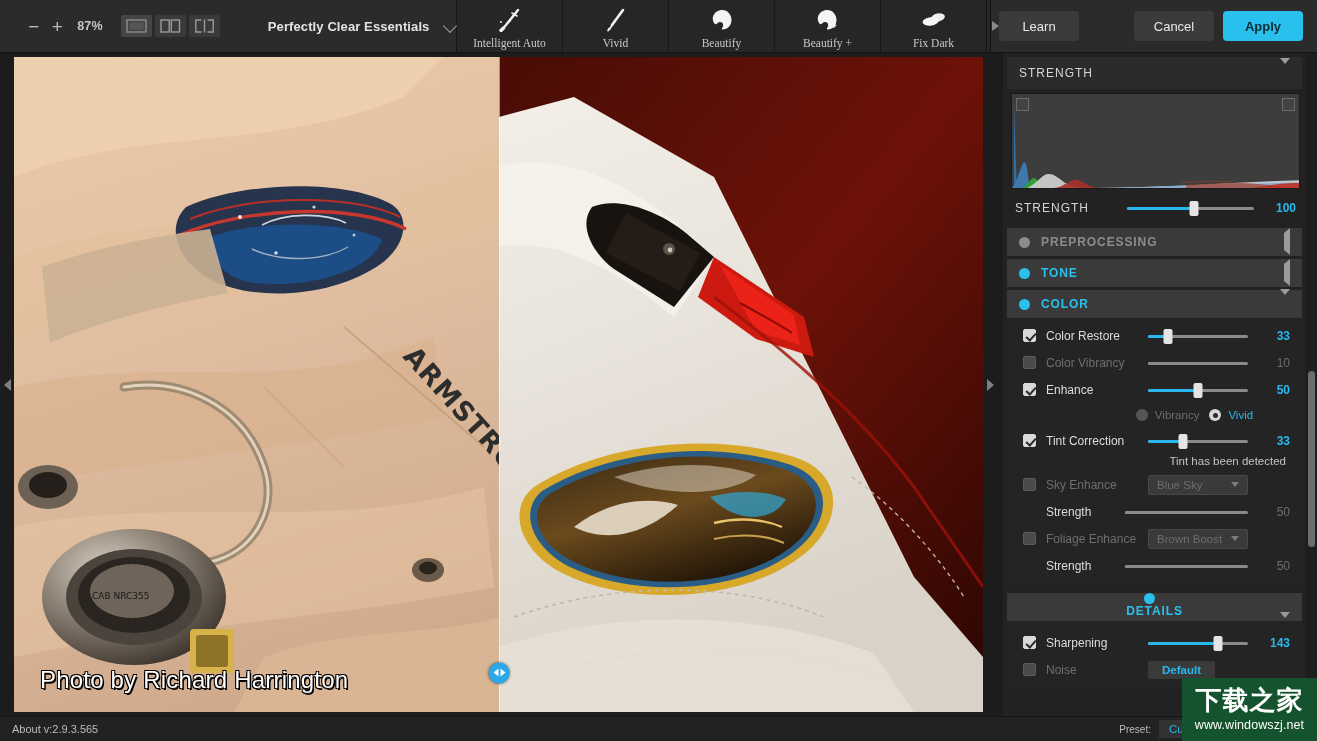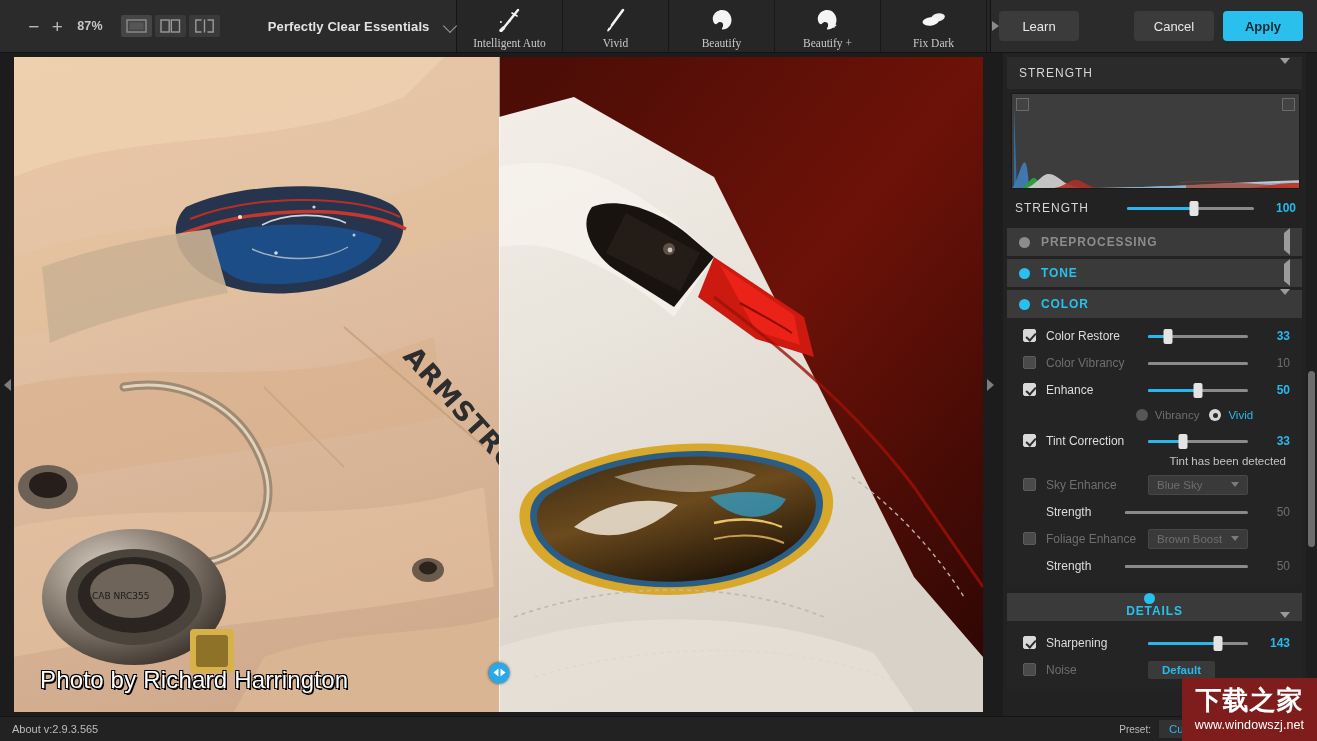--- a/index.html
+++ b/index.html
@@ -388,21 +388,21 @@
   .preset-lbl { color: #bdbdbd; font-size: 10px; }
   .preset-val {
     background: #323232; color: #29b8ee; font-size: 11.5px;
     padding: 3px 10px; min-width: 150px; cursor: pointer;
   }
 
   
   .watermark {
     position: absolute; right: 0; bottom: 0;
     width: 135px; height: 63px;
-    background: #7f1d1d;
+    background: #14532d;
     display: flex; flex-direction: column;
     align-items: center; justify-content: center;
     pointer-events: none; z-index: 40;
   }
   .wm-cn {
     color: #fff; font-size: 26px; font-weight: bold;
     font-family: "DejaVu Sans", sans-serif;
     letter-spacing: 1px; line-height: 1;
   }
   .wm-url {

